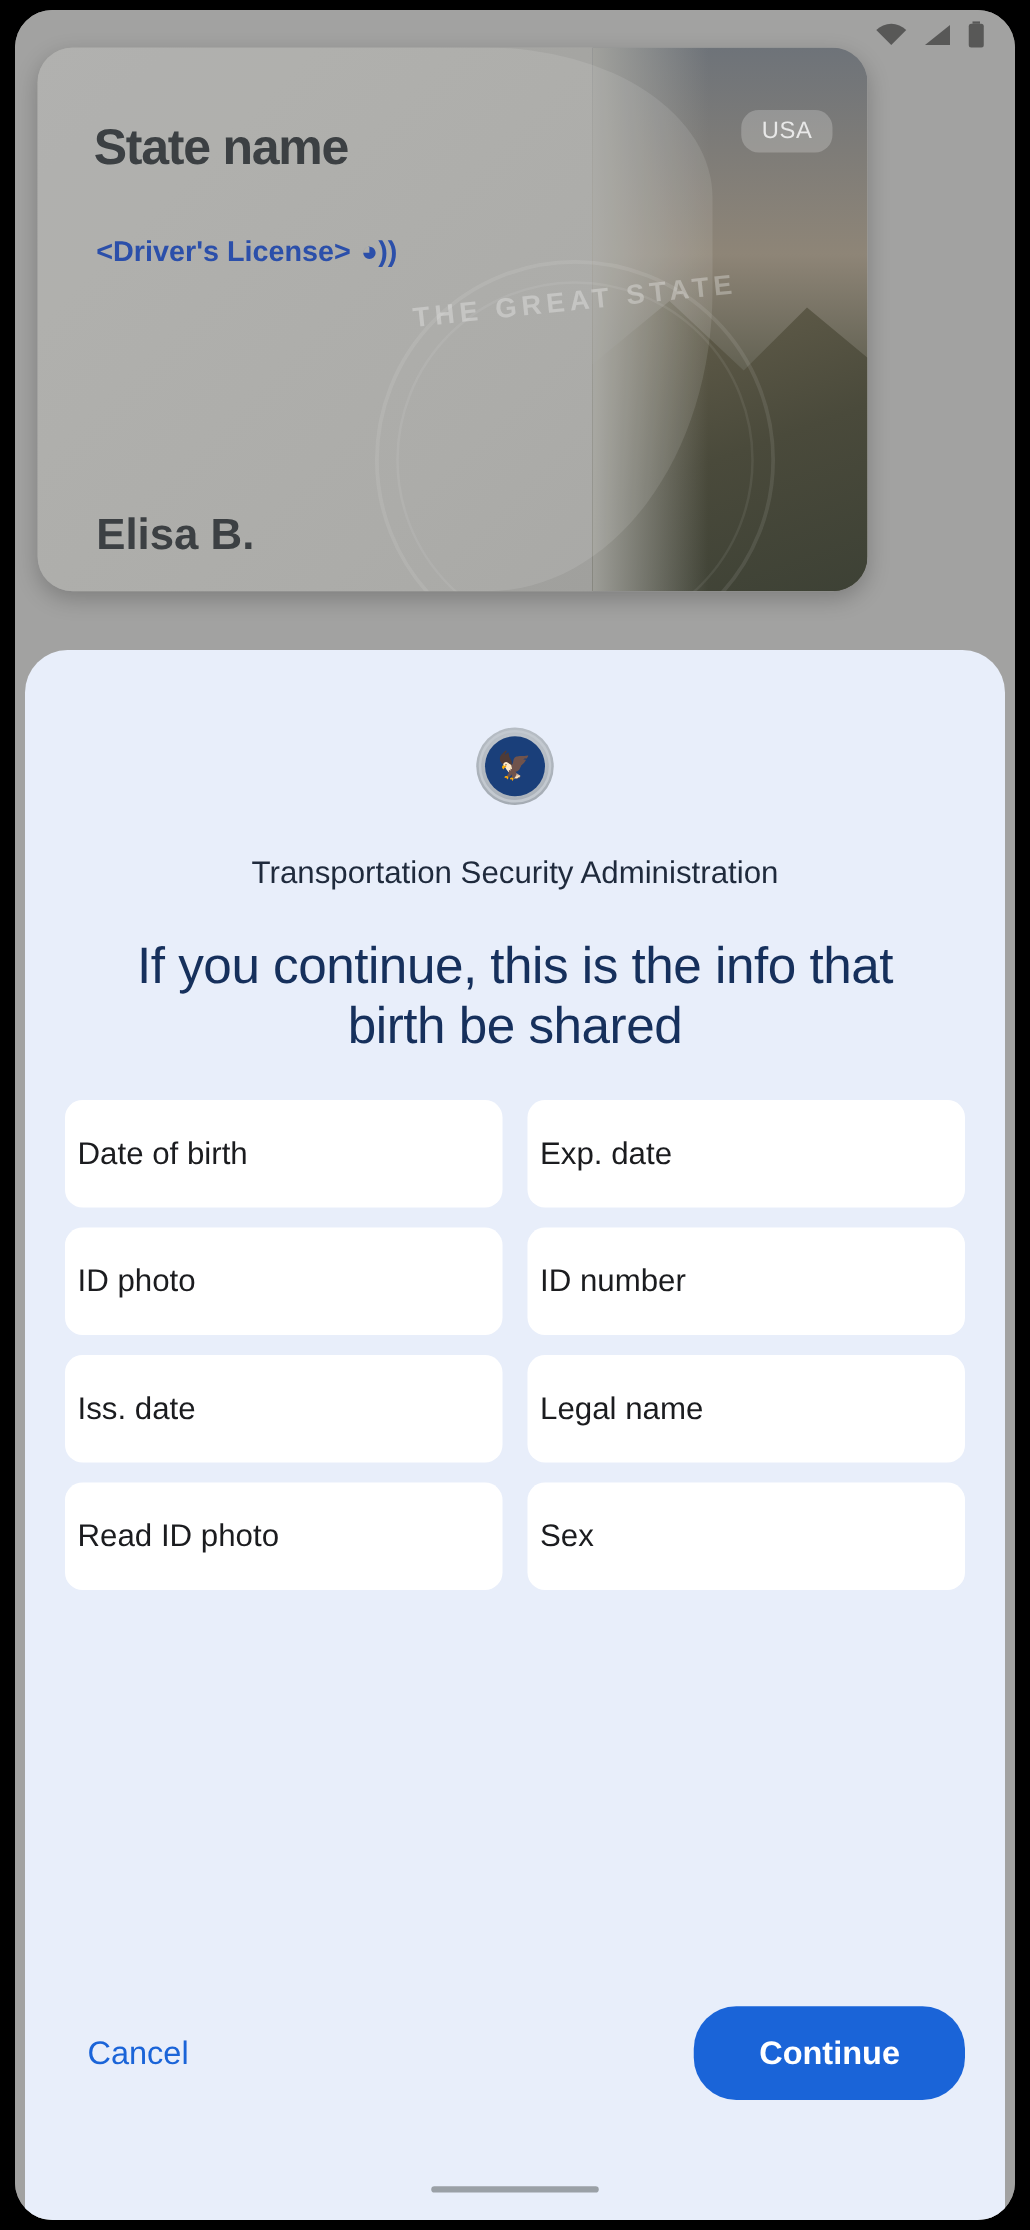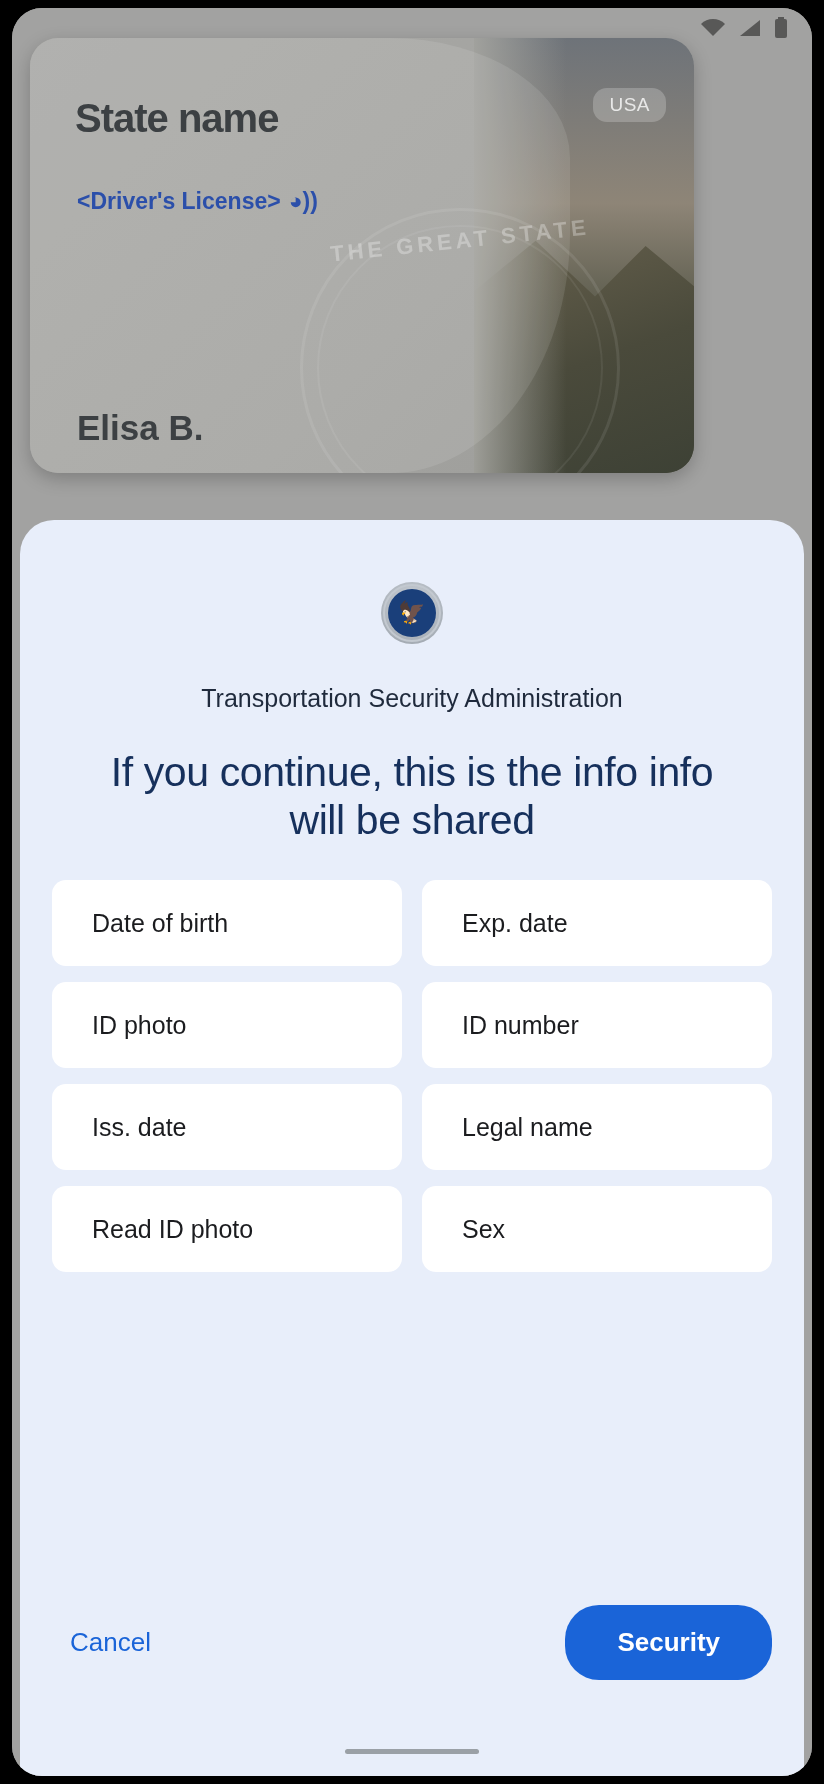--- a/index.html
+++ b/index.html
@@ -189,21 +189,21 @@
     flex-wrap: wrap;
     gap: 16px 20px;
   }
   .chip {
     width: calc(50% - 10px);
     height: 86px;
     background: #fff;
     border-radius: 14px;
     display: flex;
     align-items: center;
-    padding-left: 40px;
+    padding-left: 10px;
     font-size: 25px;
     color: #1b1c1f;
   }
   .actions {
     position: absolute;
     left: 32px; right: 32px;
     bottom: 96px;
     display: flex;
     align-items: center;
     justify-content: space-between;
@@ -282,21 +282,21 @@
 
     <div class="sheet">
 
       <div class="tsa-logo">
         <div class="ring"></div>
         <div class="inner">🦅</div>
       </div>
 
       <div class="agency">Transportation Security Administration</div>
 
-      <div class="headline">If you continue, this is the info info will be shared</div>
+      <div class="headline">If you continue, this is the info that birth be shared</div>
 
       <div class="chips">
         <div class="chip">
             <span>Date of birth</span>
           </div>
         <div class="chip">
             <span>Exp. date</span>
           </div>
         <div class="chip">
             <span>ID photo</span>
@@ -313,20 +313,20 @@
         <div class="chip">
             <span>Read ID photo</span>
           </div>
         <div class="chip">
             <span>Sex</span>
           </div>
       </div>
 
       <div class="actions">
         <button class="btn-text">Cancel</button>
-        <button class="btn-primary">Security</button>
+        <button class="btn-primary">Continue</button>
       </div>
 
       <div class="home-indicator"></div>
     </div>
 
   </div>
 </div>
 
 </body></html>

